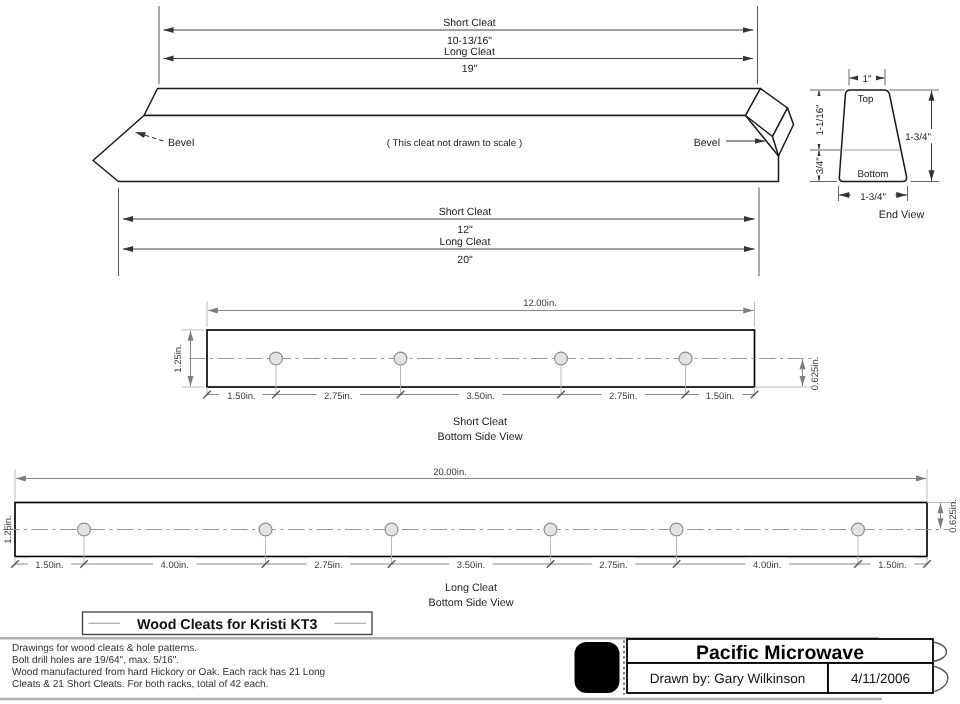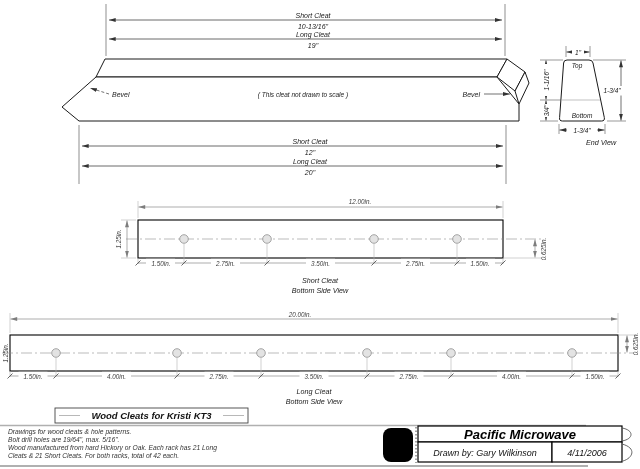--- a/index.html
+++ b/index.html
@@ -1,17 +1,17 @@
 <!DOCTYPE html>
 <html><head>
 <meta charset="utf-8">
 <style>
   html,body{margin:0;padding:0;background:#fff;}
   .sheet{position:relative;width:640px;height:469px;background:#ffffff;overflow:hidden;
-         font-family:"Liberation Sans", sans-serif;font-style:italic;}
+         font-family:"Liberation Sans", sans-serif;}
   svg{position:absolute;left:0;top:0;}
   svg text{fill:#1a1a1a;font-family:"Liberation Sans", sans-serif;}
   .dimtext{font-size:7px;}
   .gdim{font-size:6.3px;fill:#3d3d3d;}
   .cap{font-size:7.2px;fill:#222;}
   .tiny{font-size:6.5px;}
   .notes{font-size:6.7px;fill:#333;}
   .title{font-size:9.5px;font-weight:600;fill:#111;}
   .company{font-size:13px;font-weight:bold;fill:#000;}
   .tb2{font-size:9px;fill:#111;}

